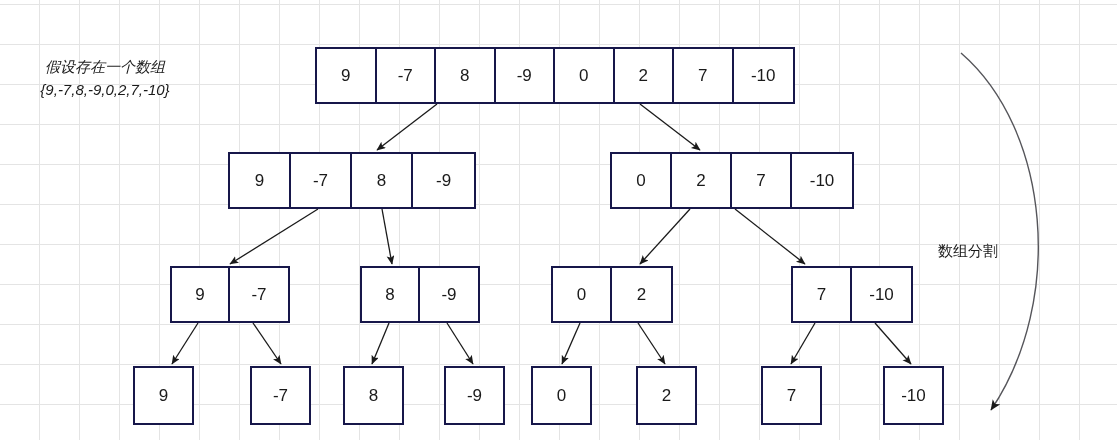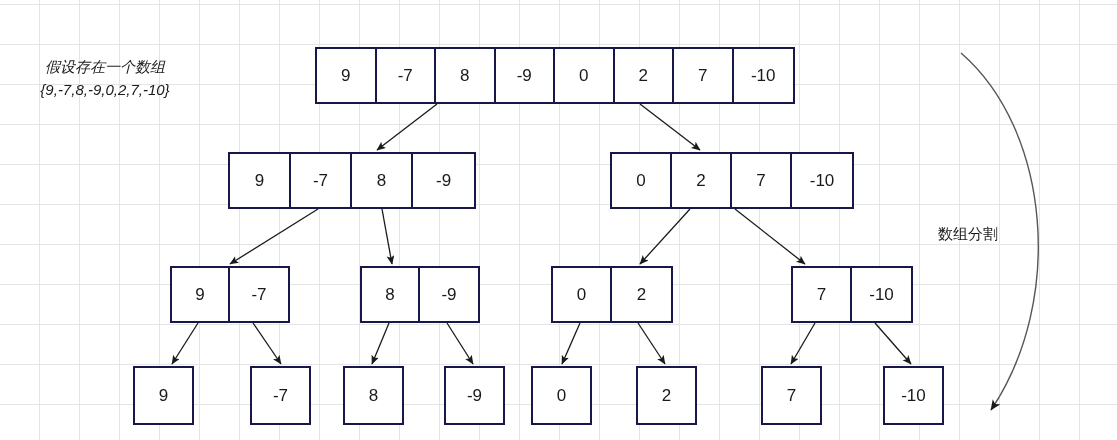--- a/index.html
+++ b/index.html
@@ -99,21 +99,21 @@
         <line x1="638" y1="323" x2="665" y2="364" stroke="#1a1a1a" stroke-width="1.3" marker-end="url(#arrowhead)"></line>
         <line x1="815" y1="323" x2="791" y2="364" stroke="#1a1a1a" stroke-width="1.3" marker-end="url(#arrowhead)"></line>
         <line x1="875" y1="323" x2="911" y2="364" stroke="#1a1a1a" stroke-width="1.3" marker-end="url(#arrowhead)"></line>
       </g>
     <path id="side-curve" fill="none" stroke="#55555a" stroke-width="1.4" marker-end="url(#arrowhead-curve)" d="M 961 53 C 1050 130, 1065 300, 991 410"></path>
   </svg>
 
   <div class="caption caption-left" style="left:14px; top:56px; width:182px;">假设存在一个数组
 {9,-7,8,-9,0,2,7,-10}</div>
 
-  <div class="label-right" style="left:938px; top:225px;text-align:right;">数组分割</div>
+  <div class="label-right" style="left:938px; top:242px;text-align:right;">数组分割</div>
 
   <div id="arrays-root">
       <div class="array-box" style="left: 315px; top: 47px; width: 480px; height: 57px;">
         <div class="cell" style="width: 60px;">9</div>
         <div class="cell" style="width: 60px;">-7</div>
         <div class="cell" style="width: 60px;">8</div>
         <div class="cell" style="width: 60px;">-9</div>
         <div class="cell" style="width: 60px;">0</div>
         <div class="cell" style="width: 60px;">2</div>
         <div class="cell" style="width: 60px;">7</div>

